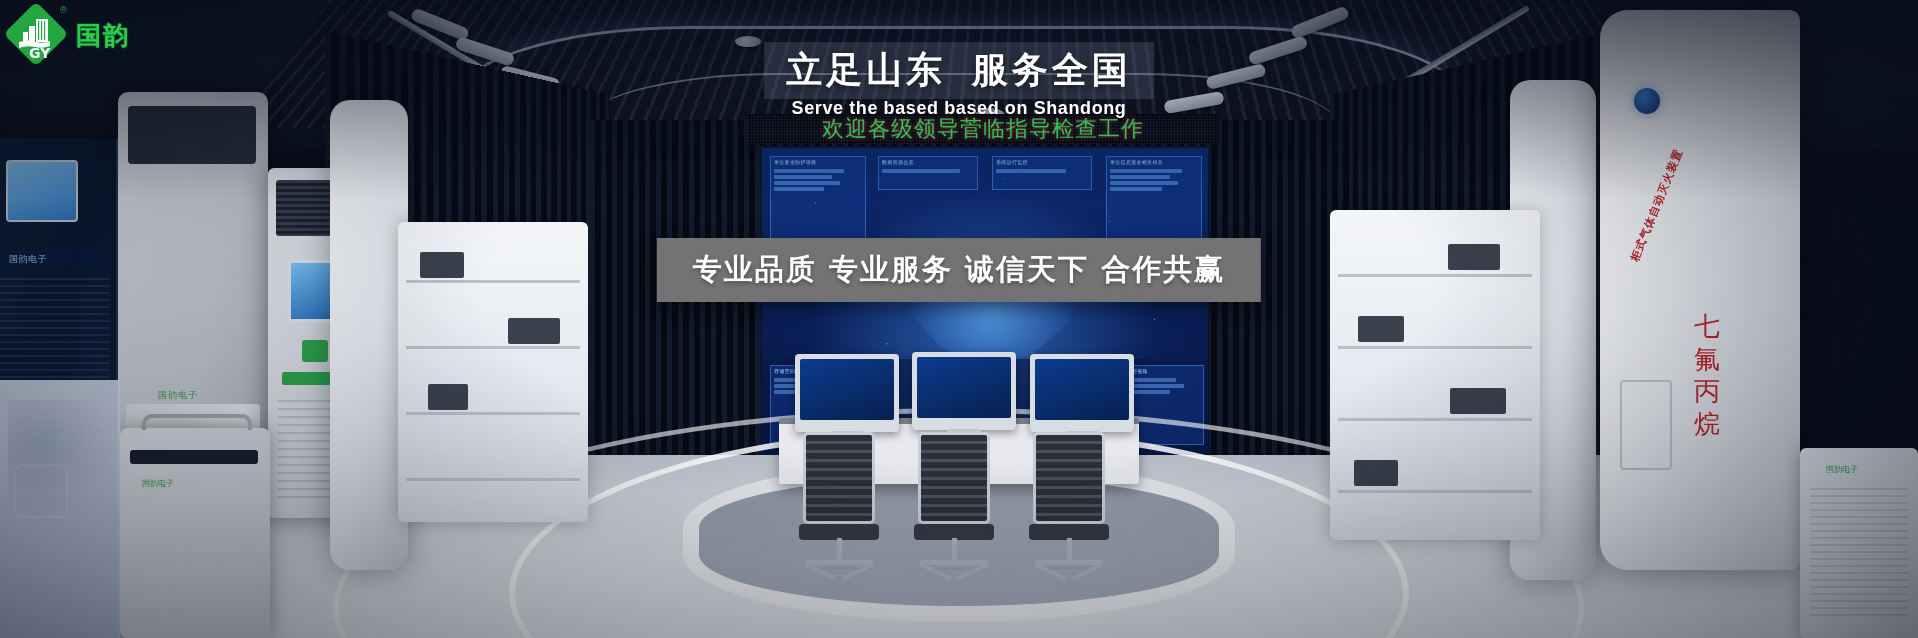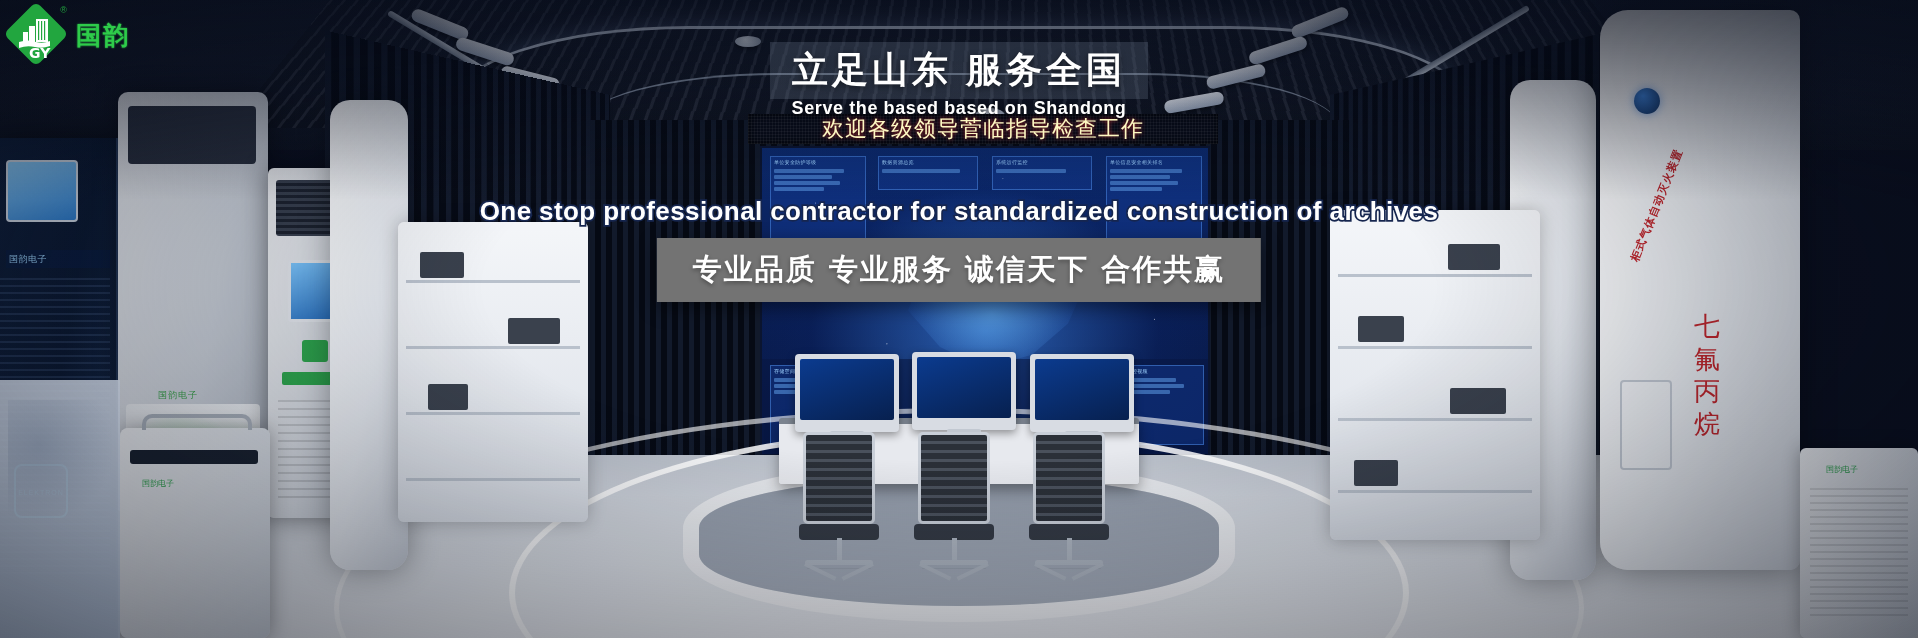--- a/index.html
+++ b/index.html
@@ -302,21 +302,21 @@
   .logo-bld { position:absolute; left:0; top:0; width:58px; height:58px; }
   .logo-text { color:#2ecc4a; font-size:25px; font-weight:bold; letter-spacing:2px;
       font-family:"DejaVu Sans", sans-serif;
       text-shadow:0 0 2px rgba(46,204,74,.9); }
 
   .kicker {
     position:absolute; left:50%; top:42px; transform:translateX(-50%);
     padding:4px 22px;
     background:rgba(160,175,200,.18);
     color:#ffffff; font-size:36px; font-weight:bold; letter-spacing:4px;
-    font-family:Liberation Sans, sans-serif;
+    font-family:Liberation Mono, monospace;
     white-space:nowrap;
     text-shadow:0 2px 6px rgba(0,0,0,.55);
   }
 
   .subkicker {
     position:absolute; left:50%; top:98px; transform:translateX(-50%);
     color:#ffffff; font-size:18px; letter-spacing:.6px;
     font-family:"Liberation Sans", sans-serif; font-weight:bold;
     white-space:nowrap;
     text-shadow:0 1px 4px rgba(0,0,0,.7);
@@ -377,21 +377,21 @@
     <div class="track-light tl7"></div>
     <div class="track-light tl8"></div>
     <div class="smoke-det sd1"></div>
     <div class="smoke-det sd2"></div>
 
     <div class="wall-left-slats"></div>
     <div class="wall-right-slats"></div>
     <div class="backwall"></div>
 
     <div class="led-strip">
-      <div class="led-text" style="color: #fef9c3;">欢迎各级领导菅临指导检查工作</div>
+      <div class="led-text" style="color: #22c55e;">欢迎各级领导菅临指导检查工作</div>
     </div>
 
     <div class="videowall">
       <div class="vw-stars"></div>
       <div class="vw-panel" style="left:8px;top:8px;width:96px;height:86px;">
         <div class="vw-title">单位安全防护等级</div>
         <div class="vw-line" style="width:70px"></div>
           <div class="vw-line" style="width:58px"></div>
         <div class="vw-line" style="width:66px"></div>
           <div class="vw-line" style="width:50px"></div>
@@ -555,20 +555,19 @@
           </g>
           <text x="21" y="52" font-family="DejaVu Sans, sans-serif" font-size="14" font-weight="bold" fill="#ffffff">GY</text>
         </svg>
         <span class="logo-reg">®</span>
       </div>
       <span class="logo-text" style="color: rgb(46, 204, 74);">国韵</span>
     </div>
 
     <div class="kicker">立足山东  服务全国</div>
     <div class="subkicker">Serve the based based on Shandong</div>
-    <div class="subhead">One stop professional contractor for standardized construction of archives</div>
 
     <div class="slogan-box" style="background: #737373;">
       <div class="slogan-text">专业品质  专业服务  诚信天下  合作共赢</div>
     </div>
   </div>
 
 </div>
 
 </body></html>

